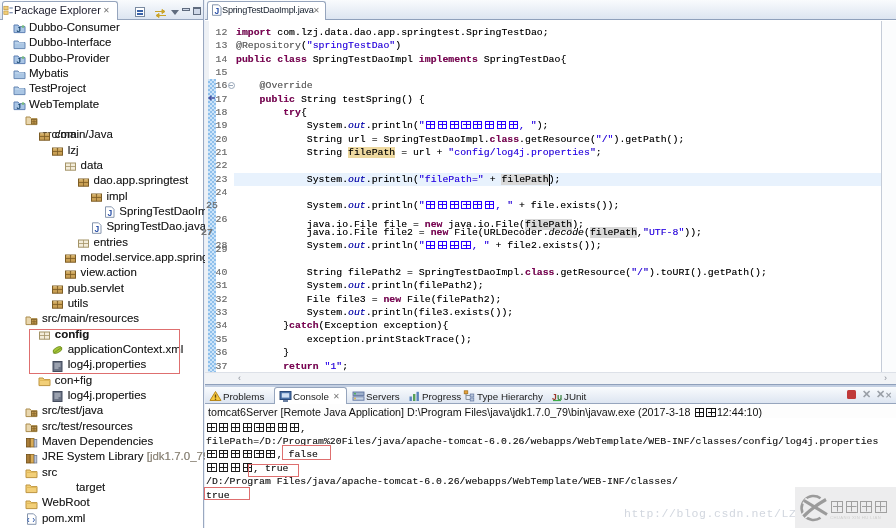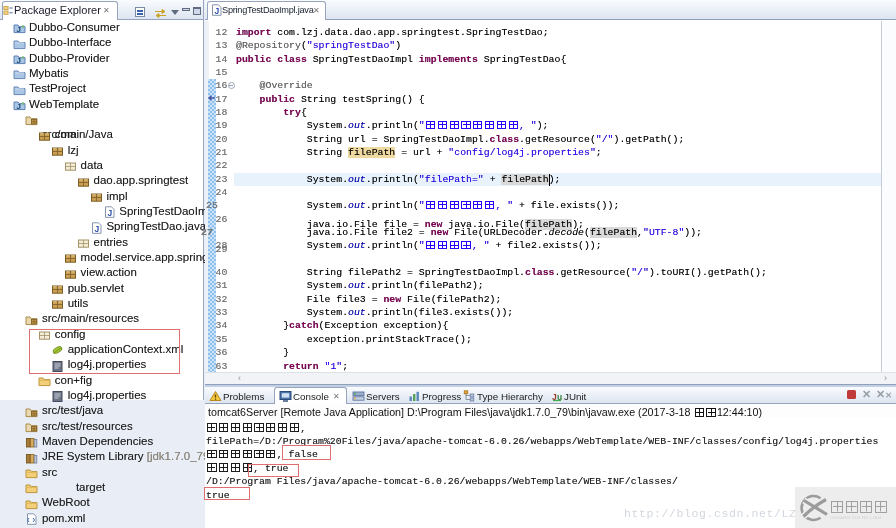--- a/index.html
+++ b/index.html
@@ -24,21 +24,21 @@
              linear-gradient(currentColor,currentColor) 50% 50%/1px 6.8px no-repeat; vertical-align:-1px; }
 .kk2 { color:#a0a0a0; white-space:nowrap; }
 .kk2 i { display:inline-block; width:12px; height:12px; margin:0 1.25px; border:1.4px solid currentColor;
   background:linear-gradient(currentColor,currentColor) 50% 50%/9.5px 1.4px no-repeat,
              linear-gradient(currentColor,currentColor) 50% 50%/1.4px 9.5px no-repeat; }
 .tabbar { background:linear-gradient(#f9fbfd,#dde5f1); }
 .seltab { background:#fff; border:1px solid #96a5bd; border-bottom:none; border-radius:3px 3px 0 0; }
 </style></head>
 <body>
 
-<div class="ab" style="left:0;top:0;width:204px;height:400px;background:#fff;border-right:1px solid #9aa8c0;">
+<div class="ab" style="left:0;top:0;width:204px;height:528px;background:#fff;border-right:1px solid #9aa8c0;">
   <div class="ab tabbar" style="left:0;top:0;width:203px;height:20px;border-bottom:1px solid #96a5bd;"></div>
   <div class="ab seltab" style="left:2px;top:1px;width:116px;height:19px;"></div>
   <div class="ab" style="left:3px;top:5px;transform:scale(0.85);transform-origin:0 0;">
       <svg width="13" height="12" viewBox="0 0 13 12">
         <rect x="1" y="1.5" width="5" height="4" fill="#f2cf78" stroke="#bd9440" stroke-width="0.8"></rect>
         <rect x="1" y="7" width="5" height="4" fill="#f2cf78" stroke="#bd9440" stroke-width="0.8"></rect>
         <path d="M7.5 3.5 h4 M7.5 9 h4" stroke="#5f74a0" stroke-width="1.2"></path>
       </svg>
     </div>
   <div class="ab" style="left:14px;top:4px;font-size:11px;color:#1a1a2a;">Package Explorer</div>
@@ -209,21 +209,21 @@
         <path d="M9 5.5 v4.5 M6.5 7.7 h5" stroke="#7c5c24" stroke-width="0.7"></path>
       </svg>
     </div>
 <div class="ab tl" style="left:41.9px;top:312.3px;">src/main/resources</div>
 <div class="ab" style="left:38.3px;top:328.9px;">
       <svg width="13" height="12" viewBox="0 0 13 12">
         <rect x="1.5" y="3" width="10" height="7.2" fill="#f3ecd9" stroke="#a39367" stroke-width="1"></rect>
         <path d="M6.5 3 v7.2 M1.5 6.5 h10" stroke="#a39367" stroke-width="0.8"></path>
       </svg>
     </div>
-<div class="ab tl" style="left:54.8px;top:327.6px;">config</div>
+<div class="ab tl" style="left:54.8px;top:327.6px;font-weight:bold;">config</div>
 <div class="ab" style="left:51.2px;top:344.2px;">
       <svg width="13" height="12" viewBox="0 0 13 12">
         <ellipse cx="6.5" cy="6" rx="4.8" ry="2.6" transform="rotate(-28 6.5 6)" fill="#a4c438" stroke="#6e8c1e" stroke-width="0.8"></ellipse>
         <path d="M2.5 9.5 Q6 6.5 10.5 3.5" stroke="#6e8c1e" stroke-width="0.8" fill="none"></path>
       </svg>
     </div>
 <div class="ab tl" style="left:67.7px;top:342.9px;text-align:center;">applicationContext.xml</div>
 <div class="ab" style="left:51.2px;top:359.6px;">
       <svg width="13" height="12" viewBox="0 0 13 12">
         <rect x="2" y="1.5" width="9" height="10" fill="#6b7384" stroke="#434b5c" stroke-width="1"></rect>
@@ -352,21 +352,21 @@
 <div class="ab mono num" style="left:201px;top:226.08px;font-weight:bold;">27</div>
 <div class="ab mono num" style="left:215.5px;top:239.42px;">28</div>
 <div class="ab mono num" style="left:215.5px;top:243px;">29</div>
 <div class="ab mono num" style="left:215.5px;top:266.11px;">40</div>
 <div class="ab mono num" style="left:215.5px;top:279.45px;">31</div>
 <div class="ab mono num" style="left:215.5px;top:292.80px;">32</div>
 <div class="ab mono num" style="left:215.5px;top:306.14px;">33</div>
 <div class="ab mono num" style="left:215.5px;top:319.49px;">34</div>
 <div class="ab mono num" style="left:215.5px;top:332.83px;">35</div>
 <div class="ab mono num" style="left:215.5px;top:346.18px;">36</div>
-<div class="ab mono num" style="left:215.5px;top:359.52px;">63</div>
+<div class="ab mono num" style="left:215.5px;top:359.52px;">37</div>
 <div class="ab mono cl" style="left:236px;top:25.90px;"><span class="k">import</span> com.lzj.data.dao.app.springtest.SpringTestDao;</div>
 <div class="ab mono cl" style="left:236px;top:39.24px;"><span class="a">@Repository</span>(<span class="s">"springTestDao"</span>)</div>
 <div class="ab mono cl" style="left:236px;top:52.59px;"><span class="k">public</span> <span class="k">class</span> SpringTestDaoImpl <span class="k">implements</span> SpringTestDao{</div>
 <div class="ab mono cl" style="left:236px;top:79.28px;">    <span class="a">@Override</span></div>
 <div class="ab mono cl" style="left:236px;top:92.62px;">    <span class="k">public</span> String testSpring() {</div>
 <div class="ab mono cl" style="left:236px;top:105.97px;">        <span class="k">try</span>{</div>
 <div class="ab mono cl" style="left:236px;top:119.31px;">            System.<span class="o">out</span>.println(<span class="s">"<span class="kk"><i></i><i></i><i></i><i></i><i></i><i></i><i></i><i></i></span>, "</span>);</div>
 <div class="ab mono cl" style="left:236px;top:132.66px;">            String url = SpringTestDaoImpl.<span class="k">class</span>.getResource(<span class="s">"/"</span>).getPath();</div>
 <div class="ab mono cl" style="left:236px;top:146.00px;">            String <span class="gw">filePath</span> = url + <span class="s">"config/log4j.properties"</span>;</div>
 <div class="ab mono cl" style="left:236px;top:172.70px;">            System.<span class="o">out</span>.println(<span class="s">"filePath="</span> + <span class="gg">filePath</span>);</div>

